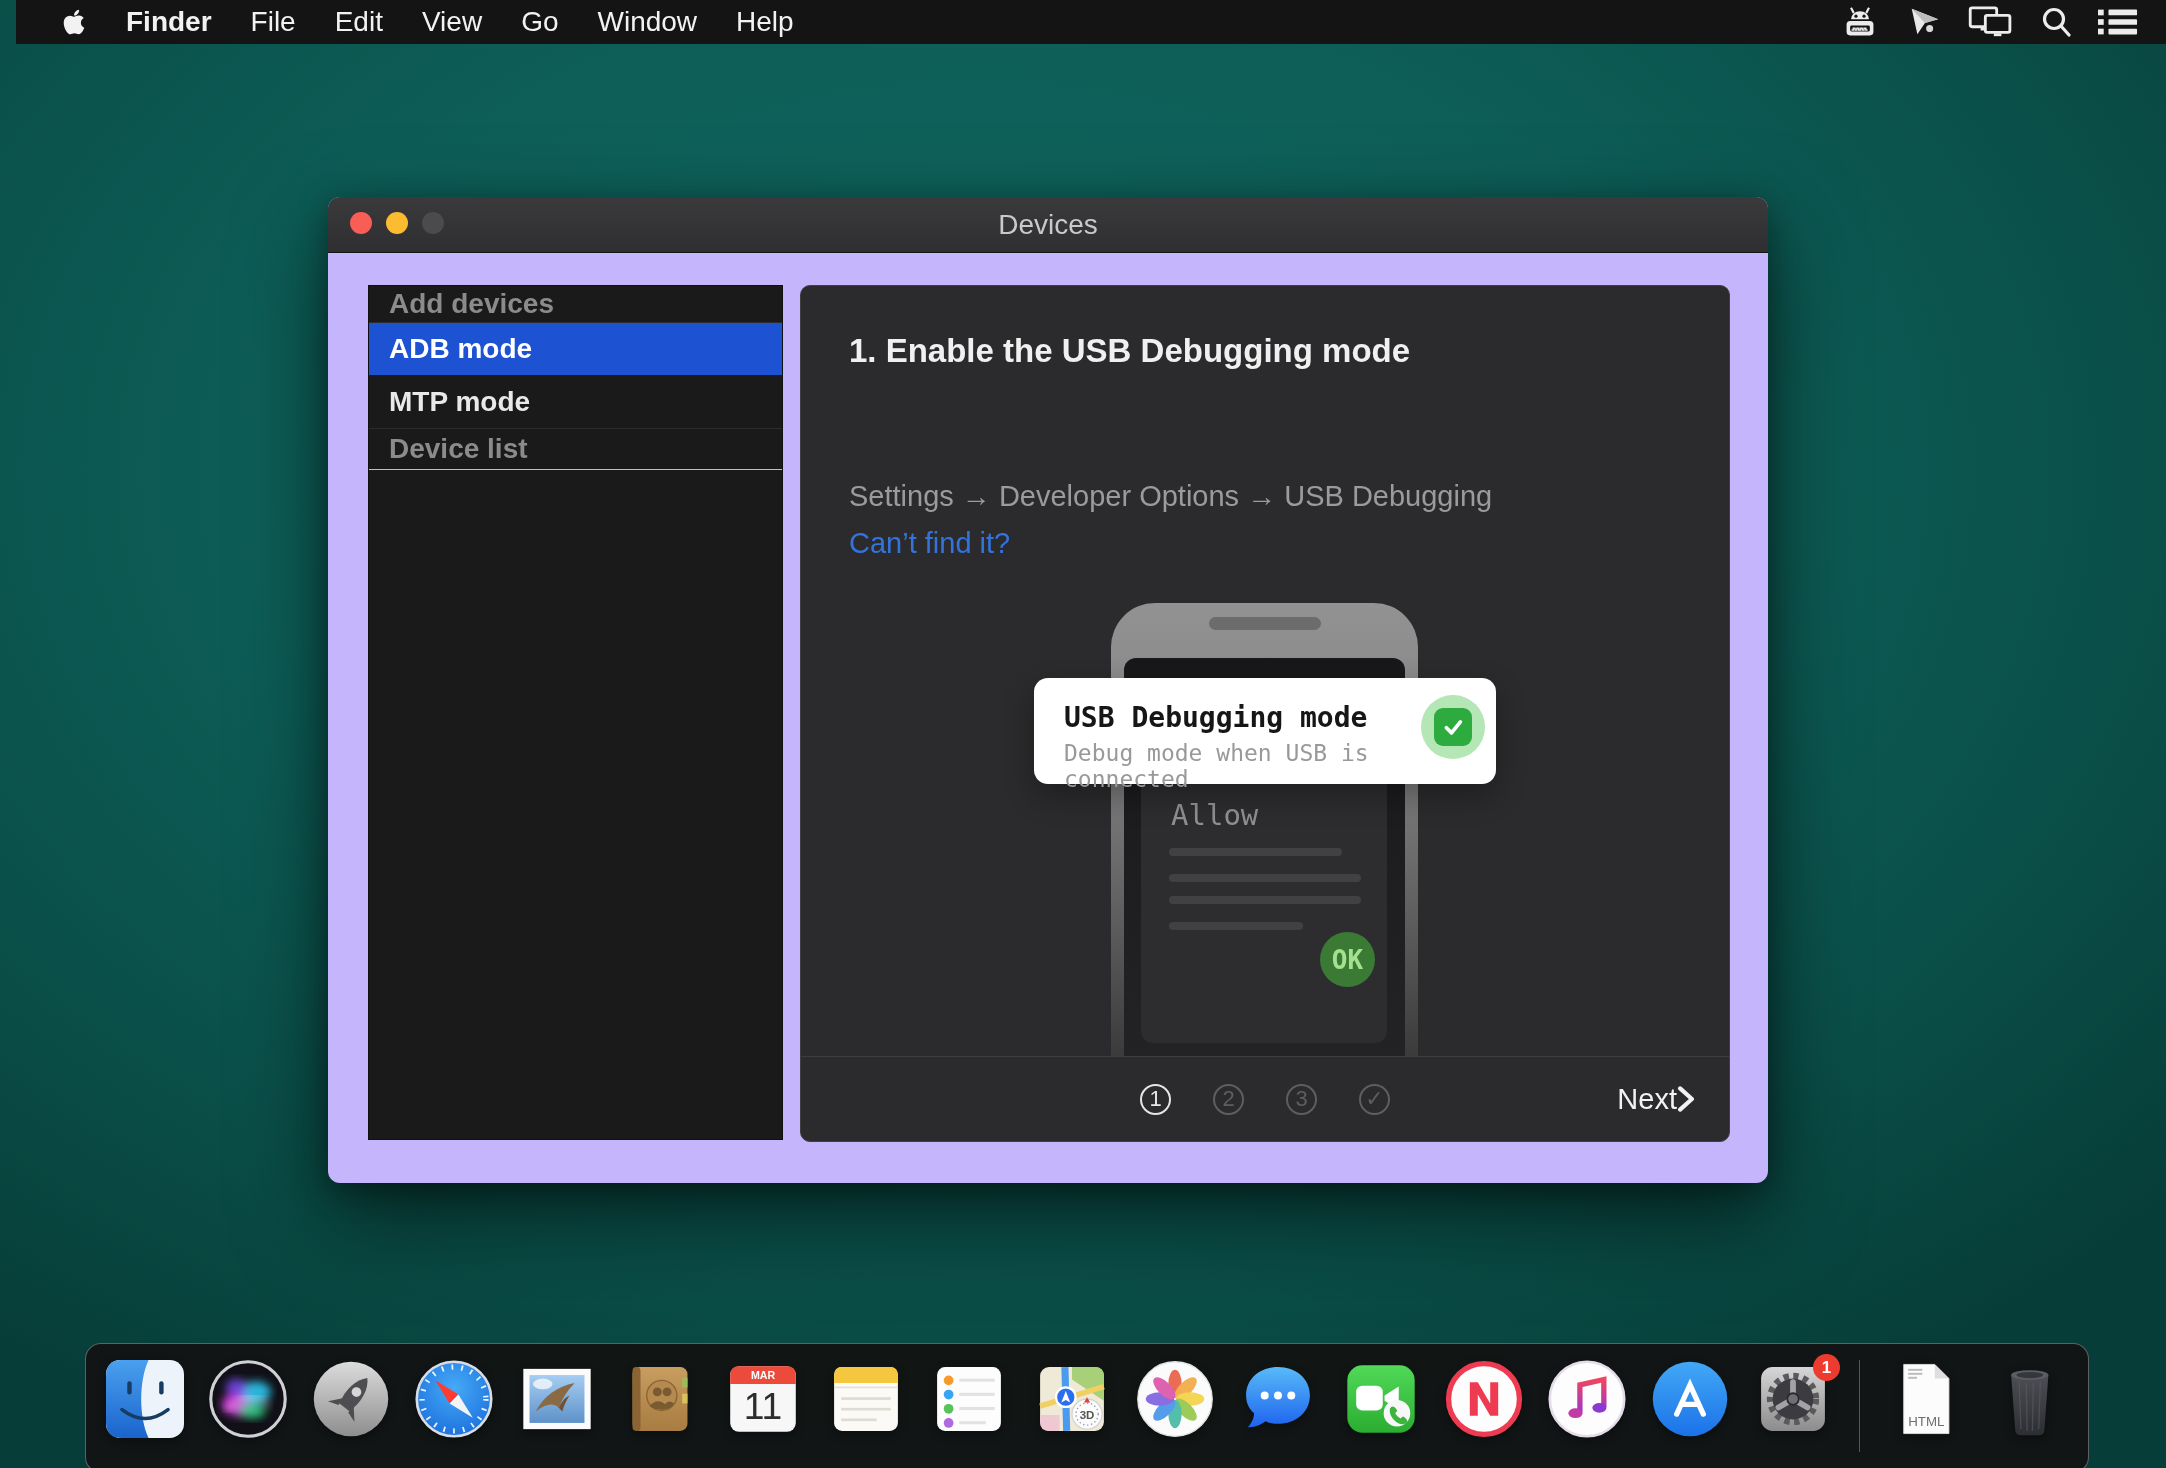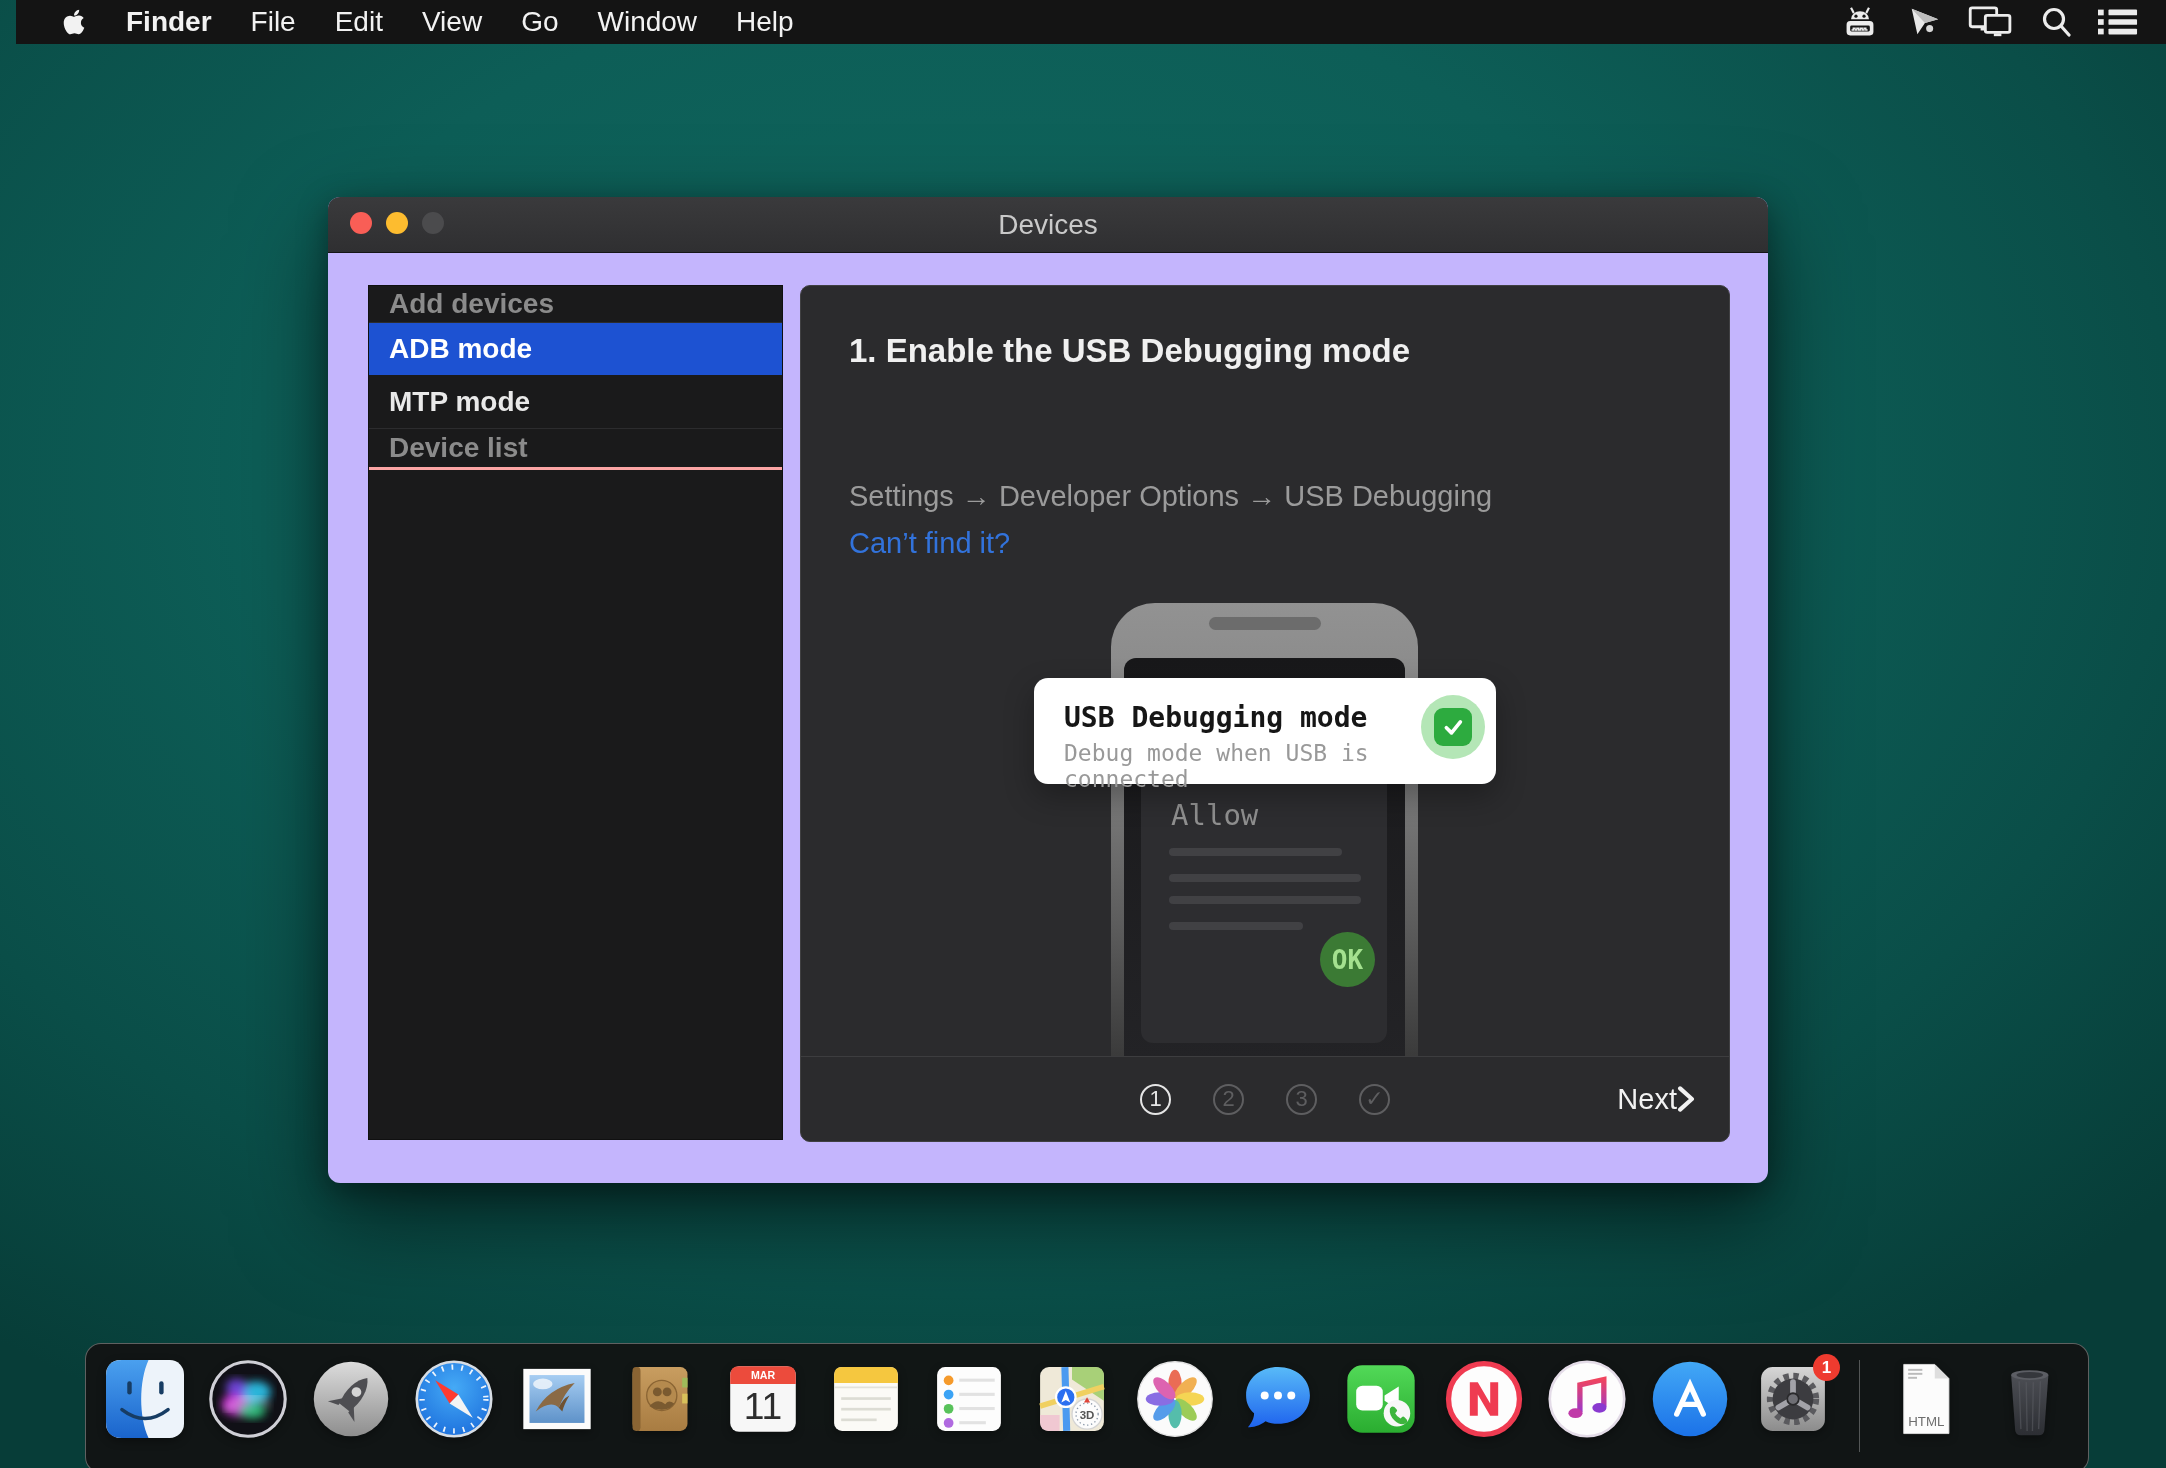--- a/index.html
+++ b/index.html
@@ -43,21 +43,21 @@
   
   .sidebar {
     position:absolute; left:40px; top:88px; width:415px; height:855px;
     background:#1a1a1b; border:1px solid #101011;
     font-weight:bold; font-size:28px;
   }
   .s-row { display:flex; align-items:center; padding-left:20px; }
   .s-header { height:37px; color:#8b8b8b; border-bottom:1px solid #2c2c2e; }
   .s-sel { height:52px; color:#ffffff; background:#1d52d2; }
   .s-item { height:54px; color:#e9e9e9; border-bottom:1px solid #2c2c2e; }
-  .s-muted { height:41px; color:#8b8b8b; border-bottom:3px solid #fca5a5; }
+  .s-muted { height:41px; color:#8b8b8b; border-bottom:1px solid #fca5a5; }
 
   
   .panel {
     position:absolute; left:472px; top:88px; width:930px; height:857px;
     border:1px solid #404042; border-radius:10px; background:#2b2b2d;
   }
   .panel-main { position:absolute; top:0; left:0; right:0; bottom:85px; overflow:hidden; }
   .h1 { position:absolute; left:48px; top:46px; color:#f0f0f0; font-size:33px; font-weight:bold; }
   .body-text { position:absolute; left:48px; top:94px; width:800px; color:#d8d8d8; font-size:29px; line-height:35px; }
   .path-text { position:absolute; left:48px; top:194px; color:#9b9b9b; font-size:29px; }

